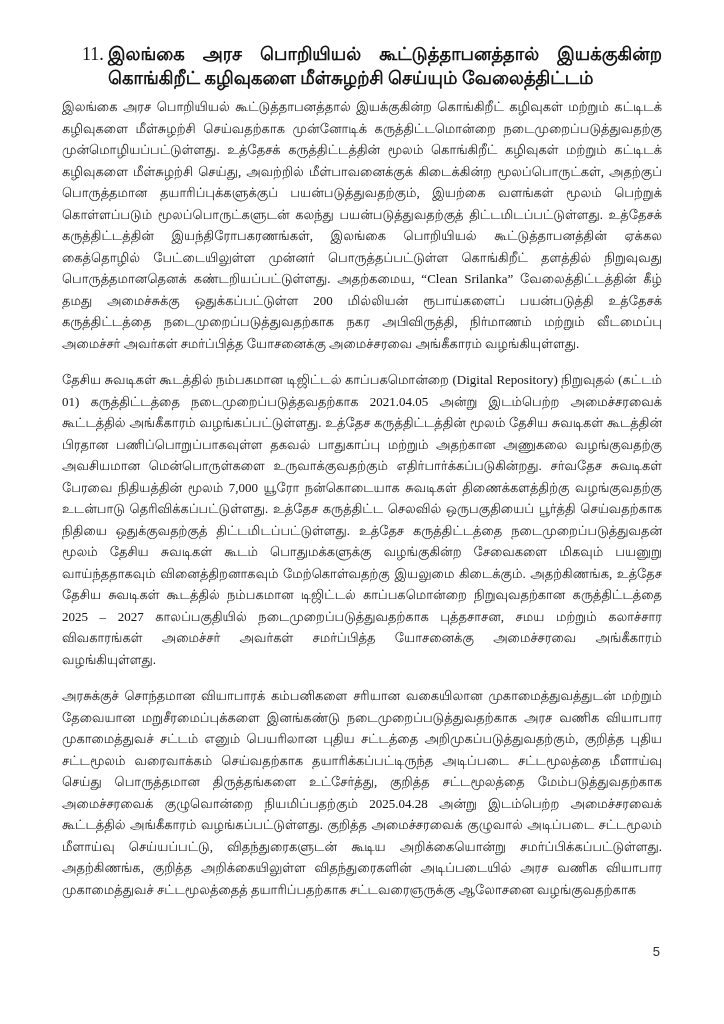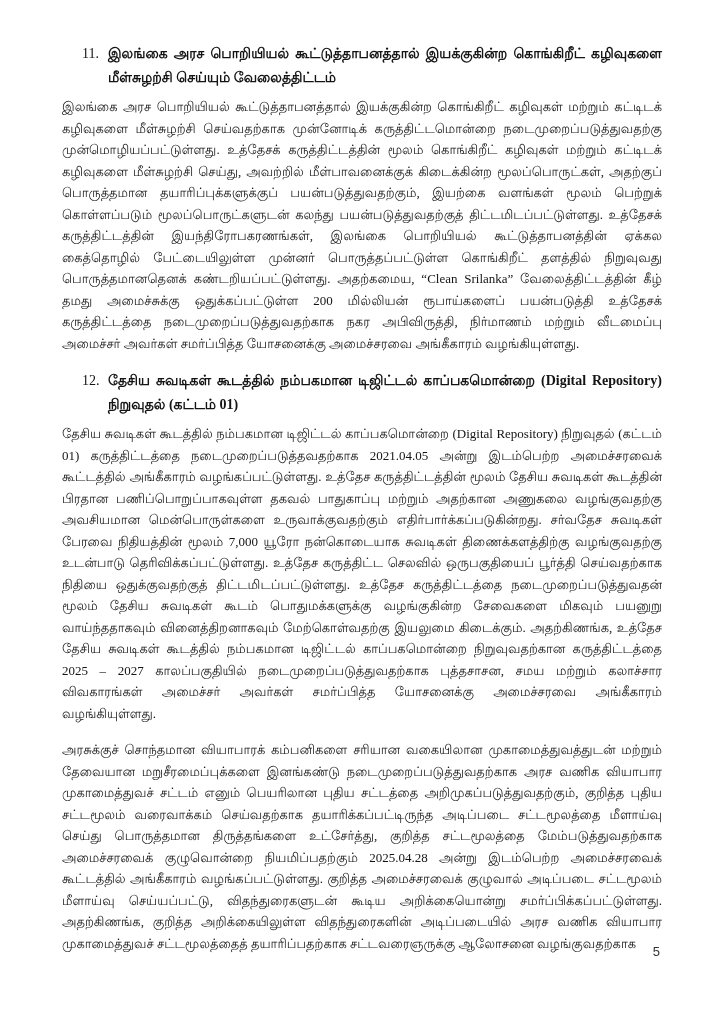--- a/index.html
+++ b/index.html
@@ -17,21 +17,21 @@
     padding: 42px 62px 0 62px;
     overflow: hidden;
     font-family: "Liberation Serif", serif;
     color: #141414;
   }
   .section { margin: 0; }
   .section-heading {
     display: flex;
     align-items: flex-start;
     font-weight: bold;
-    font-size: 14px;
+    font-size: 18px;
     line-height: 24px;
     margin: 0 0 6px 0;
     padding-left: 20px;
   }
   .heading-number {
     flex: 0 0 26px;
     font-weight: normal;
   }
   .heading-text {
     flex: 1 1 auto;
@@ -59,24 +59,20 @@
 
   <div class="section">
     <div class="section-heading">
       <span class="heading-number">11.</span>
       <span class="heading-text">இலங்கை அரச பொறியியல் கூட்டுத்தாபனத்தால் இயக்குகின்ற கொங்கிறீட் கழிவுகளை மீள்சுழற்சி செய்யும் வேலைத்திட்டம்</span>
     </div>
     <p class="body-text">இலங்கை அரச பொறியியல் கூட்டுத்தாபனத்தால் இயக்குகின்ற கொங்கிறீட் கழிவுகள் மற்றும் கட்டிடக் கழிவுகளை மீள்சுழற்சி செய்வதற்காக முன்னோடிக் கருத்திட்டமொன்றை நடைமுறைப்படுத்துவதற்கு முன்மொழியப்பட்டுள்ளது. உத்தேசக் கருத்திட்டத்தின் மூலம் கொங்கிறீட் கழிவுகள் மற்றும் கட்டிடக் கழிவுகளை மீள்சுழற்சி செய்து, அவற்றில் மீள்பாவனைக்குக் கிடைக்கின்ற மூலப்பொருட்கள், அதற்குப் பொருத்தமான தயாரிப்புக்களுக்குப் பயன்படுத்துவதற்கும், இயற்கை வளங்கள் மூலம் பெற்றுக் கொள்ளப்படும் மூலப்பொருட்களுடன் கலந்து பயன்படுத்துவதற்குத் திட்டமிடப்பட்டுள்ளது. உத்தேசக் கருத்திட்டத்தின் இயந்திரோபகரணங்கள், இலங்கை பொறியியல் கூட்டுத்தாபனத்தின் ஏக்கல கைத்தொழில் பேட்டையிலுள்ள முன்னர் பொருத்தப்பட்டுள்ள கொங்கிறீட் தளத்தில் நிறுவுவது பொருத்தமானதெனக் கண்டறியப்பட்டுள்ளது. அதற்கமைய, “Clean Srilanka” வேலைத்திட்டத்தின் கீழ் தமது அமைச்சுக்கு ஒதுக்கப்பட்டுள்ள 200 மில்லியன் ரூபாய்களைப் பயன்படுத்தி உத்தேசக் கருத்திட்டத்தை நடைமுறைப்படுத்துவதற்காக நகர அபிவிருத்தி, நிர்மாணம் மற்றும் வீடமைப்பு அமைச்சர் அவர்கள் சமர்ப்பித்த யோசனைக்கு அமைச்சரவை அங்கீகாரம் வழங்கியுள்ளது.</p>
   </div>
 
   <div class="section">
-    <div class="section-heading">
-      <span class="heading-number">12.</span>
-      <span class="heading-text">தேசிய சுவடிகள் கூடத்தில் நம்பகமான டிஜிட்டல் காப்பகமொன்றை (Digital Repository) நிறுவுதல் (கட்டம் 01)</span>
-    </div>
     <p class="body-text">தேசிய சுவடிகள் கூடத்தில் நம்பகமான டிஜிட்டல் காப்பகமொன்றை (Digital Repository) நிறுவுதல் (கட்டம் 01) கருத்திட்டத்தை நடைமுறைப்படுத்தவதற்காக 2021.04.05 அன்று இடம்பெற்ற அமைச்சரவைக் கூட்டத்தில் அங்கீகாரம் வழங்கப்பட்டுள்ளது. உத்தேச கருத்திட்டத்தின் மூலம் தேசிய சுவடிகள் கூடத்தின் பிரதான பணிப்பொறுப்பாகவுள்ள தகவல் பாதுகாப்பு மற்றும் அதற்கான அணுகலை வழங்குவதற்கு அவசியமான மென்பொருள்களை உருவாக்குவதற்கும் எதிர்பார்க்கப்படுகின்றது. சர்வதேச சுவடிகள் பேரவை நிதியத்தின் மூலம் 7,000 யூரோ நன்கொடையாக சுவடிகள் திணைக்களத்திற்கு வழங்குவதற்கு உடன்பாடு தெரிவிக்கப்பட்டுள்ளது. உத்தேச கருத்திட்ட செலவில் ஒருபகுதியைப் பூர்த்தி செய்வதற்காக நிதியை ஒதுக்குவதற்குத் திட்டமிடப்பட்டுள்ளது. உத்தேச கருத்திட்டத்தை நடைமுறைப்படுத்துவதன் மூலம் தேசிய சுவடிகள் கூடம் பொதுமக்களுக்கு வழங்குகின்ற சேவைகளை மிகவும் பயனுறு வாய்ந்ததாகவும் வினைத்திறனாகவும் மேற்கொள்வதற்கு இயலுமை கிடைக்கும். அதற்கிணங்க, உத்தேச தேசிய சுவடிகள் கூடத்தில் நம்பகமான டிஜிட்டல் காப்பகமொன்றை நிறுவுவதற்கான கருத்திட்டத்தை 2025 – 2027 காலப்பகுதியில் நடைமுறைப்படுத்துவதற்காக புத்தசாசன, சமய மற்றும் கலாச்சார விவகாரங்கள் அமைச்சர் அவர்கள் சமர்ப்பித்த யோசனைக்கு அமைச்சரவை அங்கீகாரம் வழங்கியுள்ளது.</p>
   </div>
 
   <div class="section">
     <p class="body-text">அரசுக்குச் சொந்தமான வியாபாரக் கம்பனிகளை சரியான வகையிலான முகாமைத்துவத்துடன் மற்றும் தேவையான மறுசீரமைப்புக்களை இனங்கண்டு நடைமுறைப்படுத்துவதற்காக அரச வணிக வியாபார முகாமைத்துவச் சட்டம் எனும் பெயரிலான புதிய சட்டத்தை அறிமுகப்படுத்துவதற்கும், குறித்த புதிய சட்டமூலம் வரைவாக்கம் செய்வதற்காக தயாரிக்கப்பட்டிருந்த அடிப்படை சட்டமூலத்தை மீளாய்வு செய்து பொருத்தமான திருத்தங்களை உட்சேர்த்து, குறித்த சட்டமூலத்தை மேம்படுத்துவதற்காக அமைச்சரவைக் குழுவொன்றை நியமிப்பதற்கும் 2025.04.28 அன்று இடம்பெற்ற அமைச்சரவைக் கூட்டத்தில் அங்கீகாரம் வழங்கப்பட்டுள்ளது. குறித்த அமைச்சரவைக் குழுவால் அடிப்படை சட்டமூலம் மீளாய்வு செய்யப்பட்டு, விதந்துரைகளுடன் கூடிய அறிக்கையொன்று சமர்ப்பிக்கப்பட்டுள்ளது. அதற்கிணங்க, குறித்த அறிக்கையிலுள்ள விதந்துரைகளின் அடிப்படையில் அரச வணிக வியாபார முகாமைத்துவச் சட்டமூலத்தைத் தயாரிப்பதற்காக சட்டவரைஞருக்கு ஆலோசனை வழங்குவதற்காக</p>
   </div>
 
   <div class="page-number">5</div>
 
 </div>

